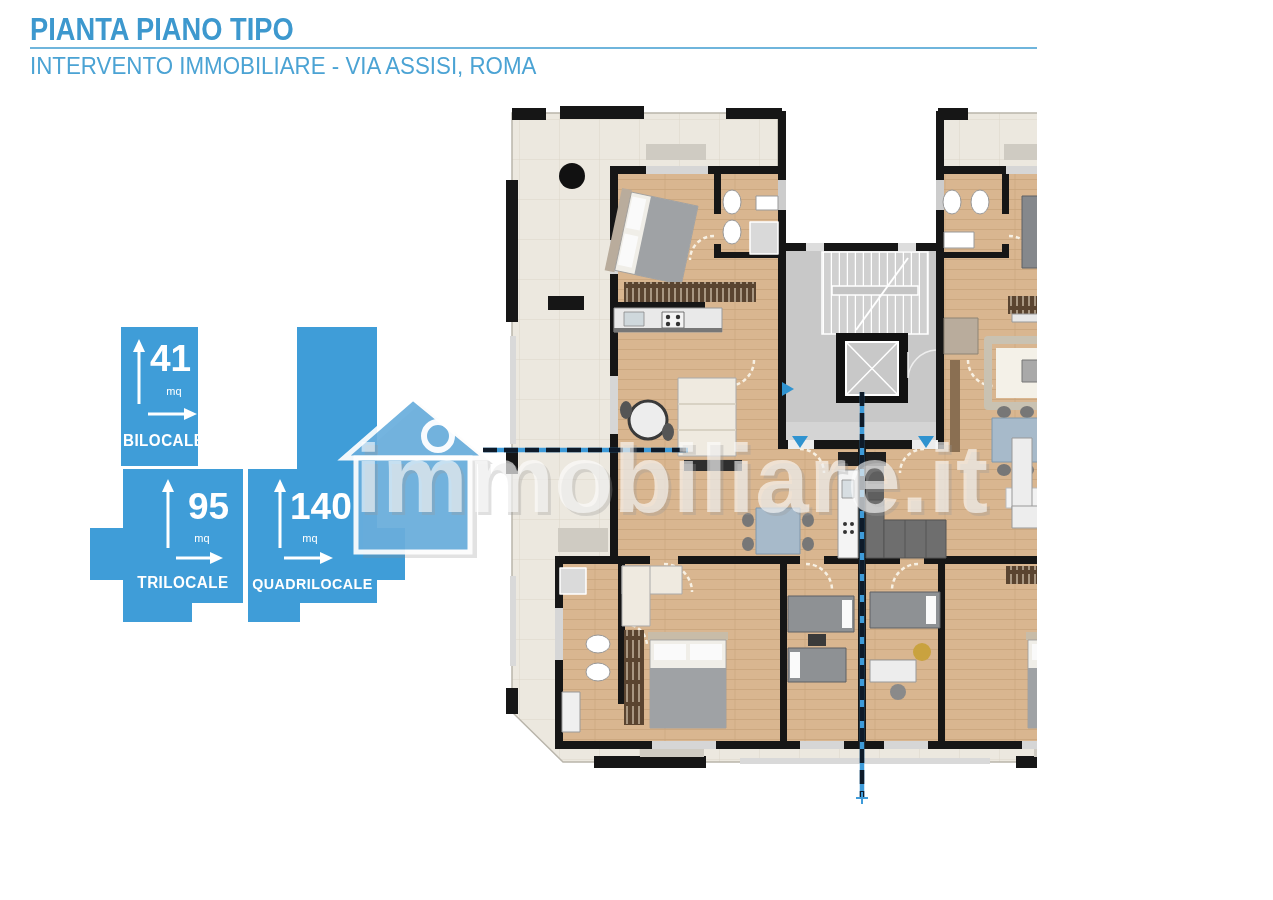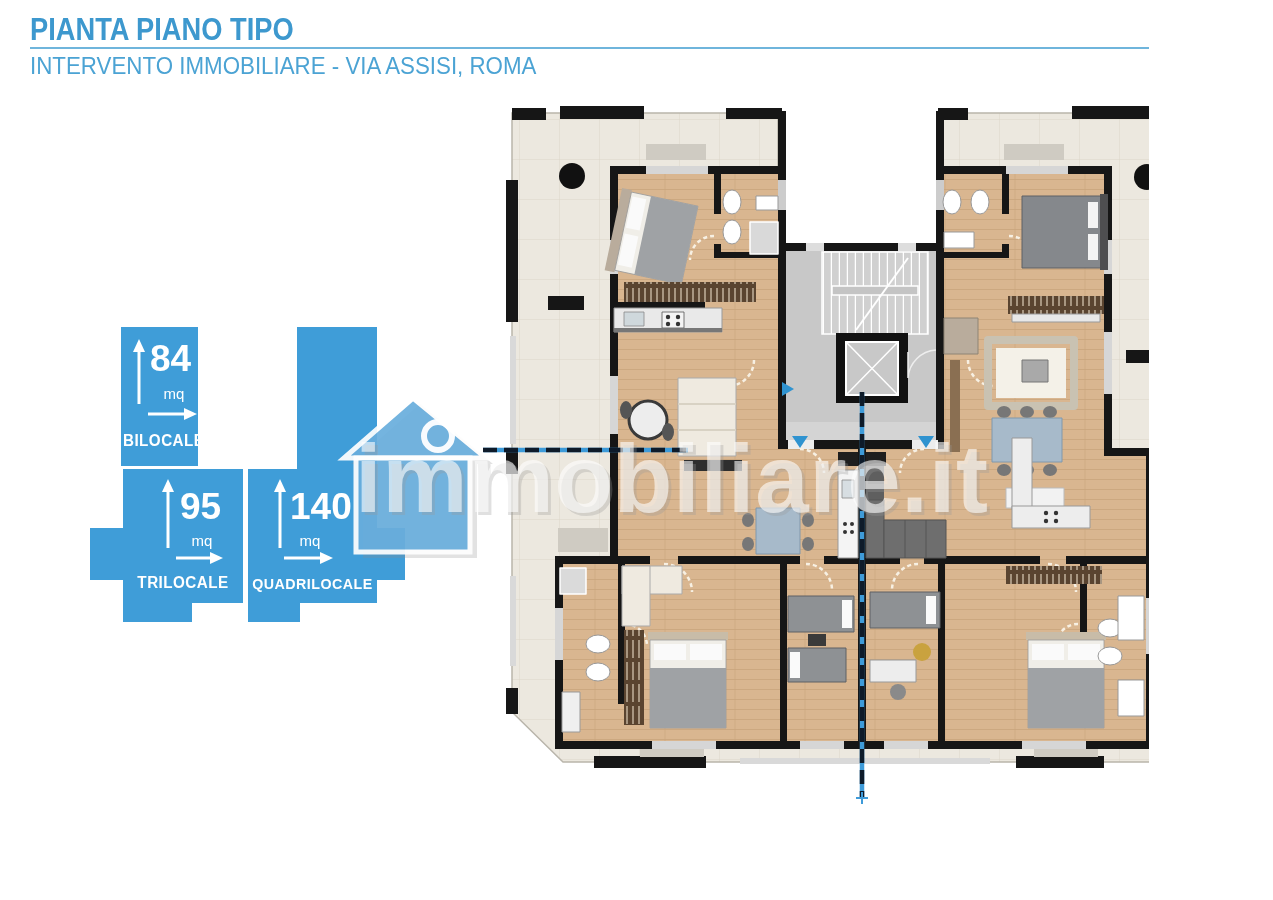--- a/index.html
+++ b/index.html
@@ -1,27 +1,27 @@
 <!DOCTYPE html>
 <html><head>
 <meta charset="utf-8">
 <style>
   html,body{margin:0;padding:0;background:#fff;}
-  #page{position:relative;width:1149px;height:900px;background:#ffffff;overflow:hidden;
+  #page{position:relative;width:1037px;height:900px;background:#ffffff;overflow:hidden;
         font-family:"Liberation Sans",sans-serif;}
   
   .title{position:absolute;left:30px;top:12px;font-size:31px;font-weight:bold;color:#3d98ce;
          letter-spacing:0px;transform:scaleX(.88);transform-origin:left top;white-space:nowrap;}
   .underline{position:absolute;left:30px;top:47px;width:1212px;height:2px;background:#6fb5dc;}
   .subtitle{position:absolute;left:30px;top:52px;font-size:24px;font-weight:400;color:#4ba3d4;
             transform:scaleX(.93);transform-origin:left top;white-space:nowrap;}
   
   .lg-rect{position:absolute;background:#3f9dd8;}
   .lg-num{position:absolute;color:#fff;font-weight:bold;font-size:37px;line-height:1;}
-  .lg-mq{position:absolute;color:#fff;font-size:15px;text-align:center;}
+  .lg-mq{position:absolute;color:#fff;font-size:11px;text-align:center;}
   .lg-label{position:absolute;color:#fff;font-weight:bold;font-size:16px;text-align:center;
             letter-spacing:.5px;transform:scaleX(.95);}
   .lg-arrow{position:absolute;}
   
   #plan{position:absolute;left:470px;top:100px;z-index:1;}
   #legend{position:absolute;left:0;top:0;z-index:2;}
   #watermark{position:absolute;left:300px;top:368px;z-index:5;pointer-events:none;}
 </style>
 </head>
 <body>
@@ -35,38 +35,38 @@
   </div>
 
   <div id="legend">
 
     <div>
       <div class="lg-rect" style="left:121px;top:327px;width:77px;height:139px"></div>
       <svg class="lg-arrow" style="left:131px;top:338px" width="16" height="68">
         <line x1="8" y1="66" x2="8" y2="12" stroke="#fff" stroke-width="3"></line>
           <path d="M8,1 L2,14 L14,14 Z" fill="#fff"></path>
       </svg>
-      <span class="lg-num" style="left:150px;top:340px">84</span>
+      <span class="lg-num" style="left:150px;top:340px">41</span>
       <span class="lg-mq" style="left:152px;top:385px;width:44px">mq</span>
       <svg class="lg-arrow" style="left:148px;top:407px" width="50" height="14">
         <line x1="0" y1="7" x2="38" y2="7" stroke="#fff" stroke-width="3"></line>
           <path d="M49,7 L36,1 L36,13 Z" fill="#fff"></path>
       </svg>
       <span class="lg-label" style="left:121px;top:432px;width:77px">BILOCALE</span>
     </div>
 
     <div>
       <div class="lg-rect" style="left:123px;top:469px;width:120px;height:134px"></div>
       <div class="lg-rect" style="left:90px;top:528px;width:33px;height:52px"></div>
       <div class="lg-rect" style="left:123px;top:603px;width:69px;height:19px"></div>
       <svg class="lg-arrow" style="left:160px;top:478px" width="16" height="72">
         <line x1="8" y1="70" x2="8" y2="12" stroke="#fff" stroke-width="3"></line>
           <path d="M8,1 L2,14 L14,14 Z" fill="#fff"></path>
       </svg>
-      <span class="lg-num" style="left:180px;top:488px">95</span>
+      <span class="lg-num" style="left:188px;top:488px">95</span>
       <span class="lg-mq" style="left:180px;top:532px;width:44px">mq</span>
       <svg class="lg-arrow" style="left:176px;top:551px" width="48" height="14">
         <line x1="0" y1="7" x2="36" y2="7" stroke="#fff" stroke-width="3"></line>
           <path d="M47,7 L34,1 L34,13 Z" fill="#fff"></path>
       </svg>
       <span class="lg-label" style="left:123px;top:574px;width:120px">TRILOCALE</span>
     </div>
 
     <div>
       <div class="lg-rect" style="left:297px;top:327px;width:80px;height:142px"></div>

